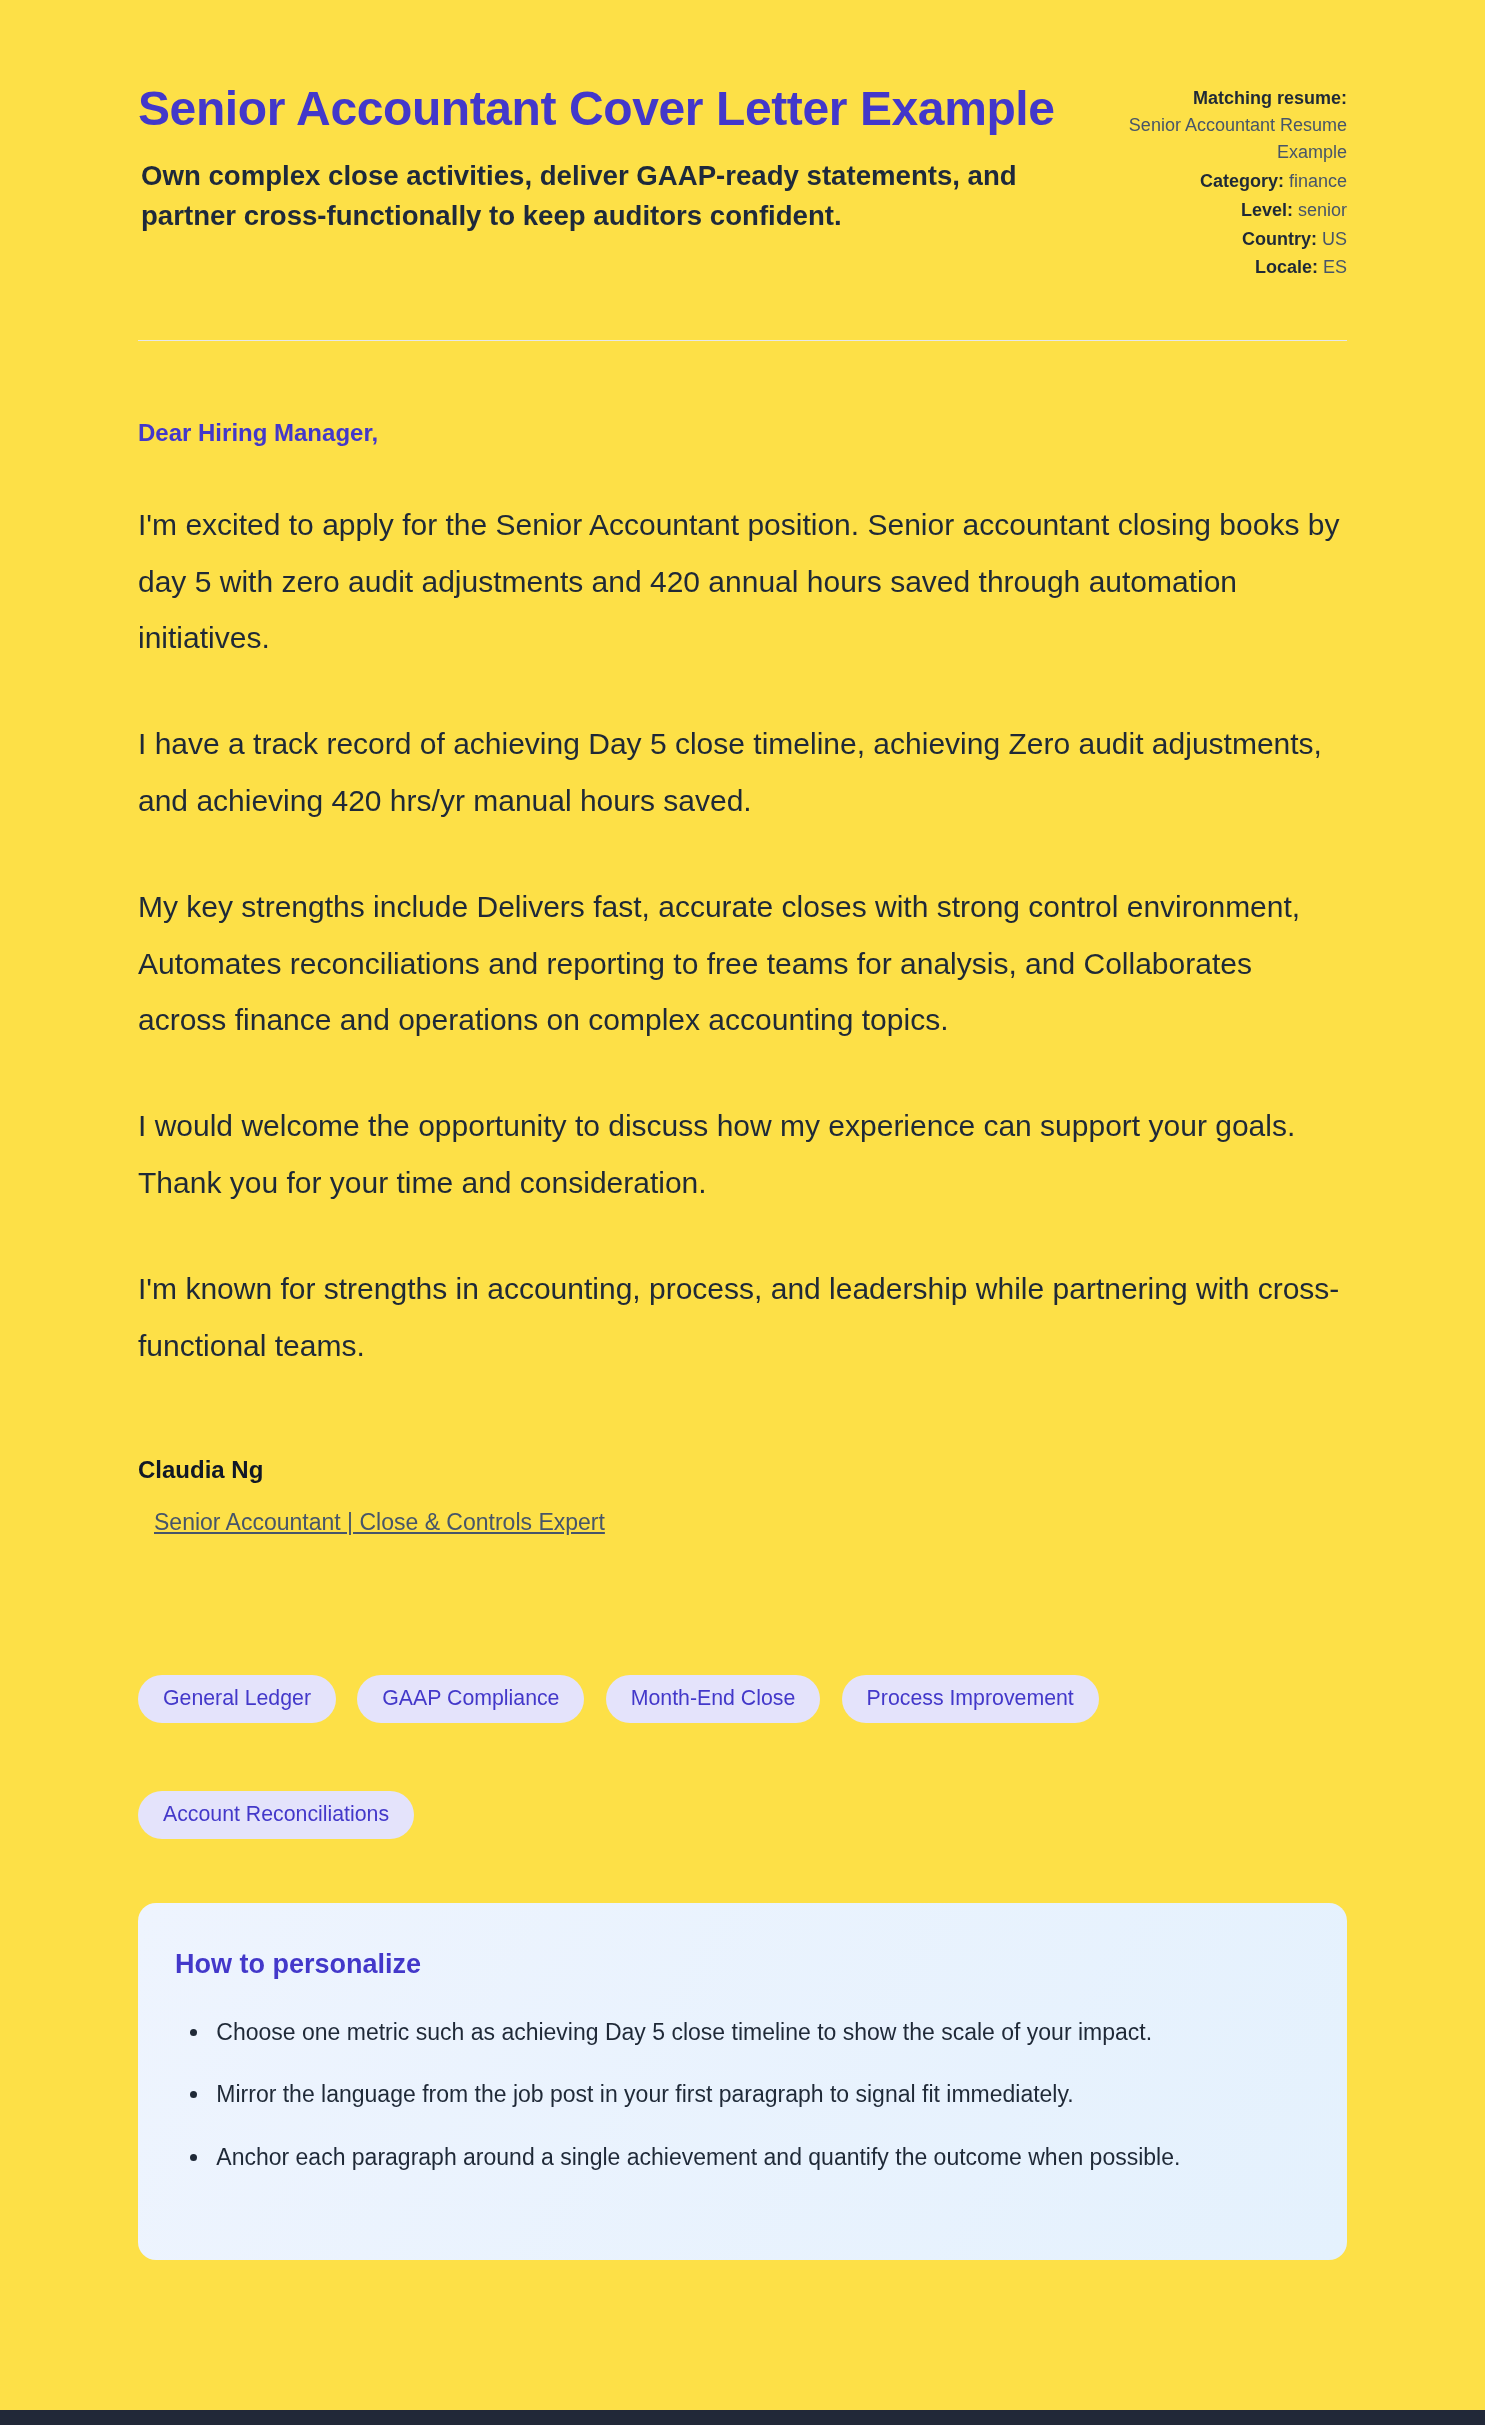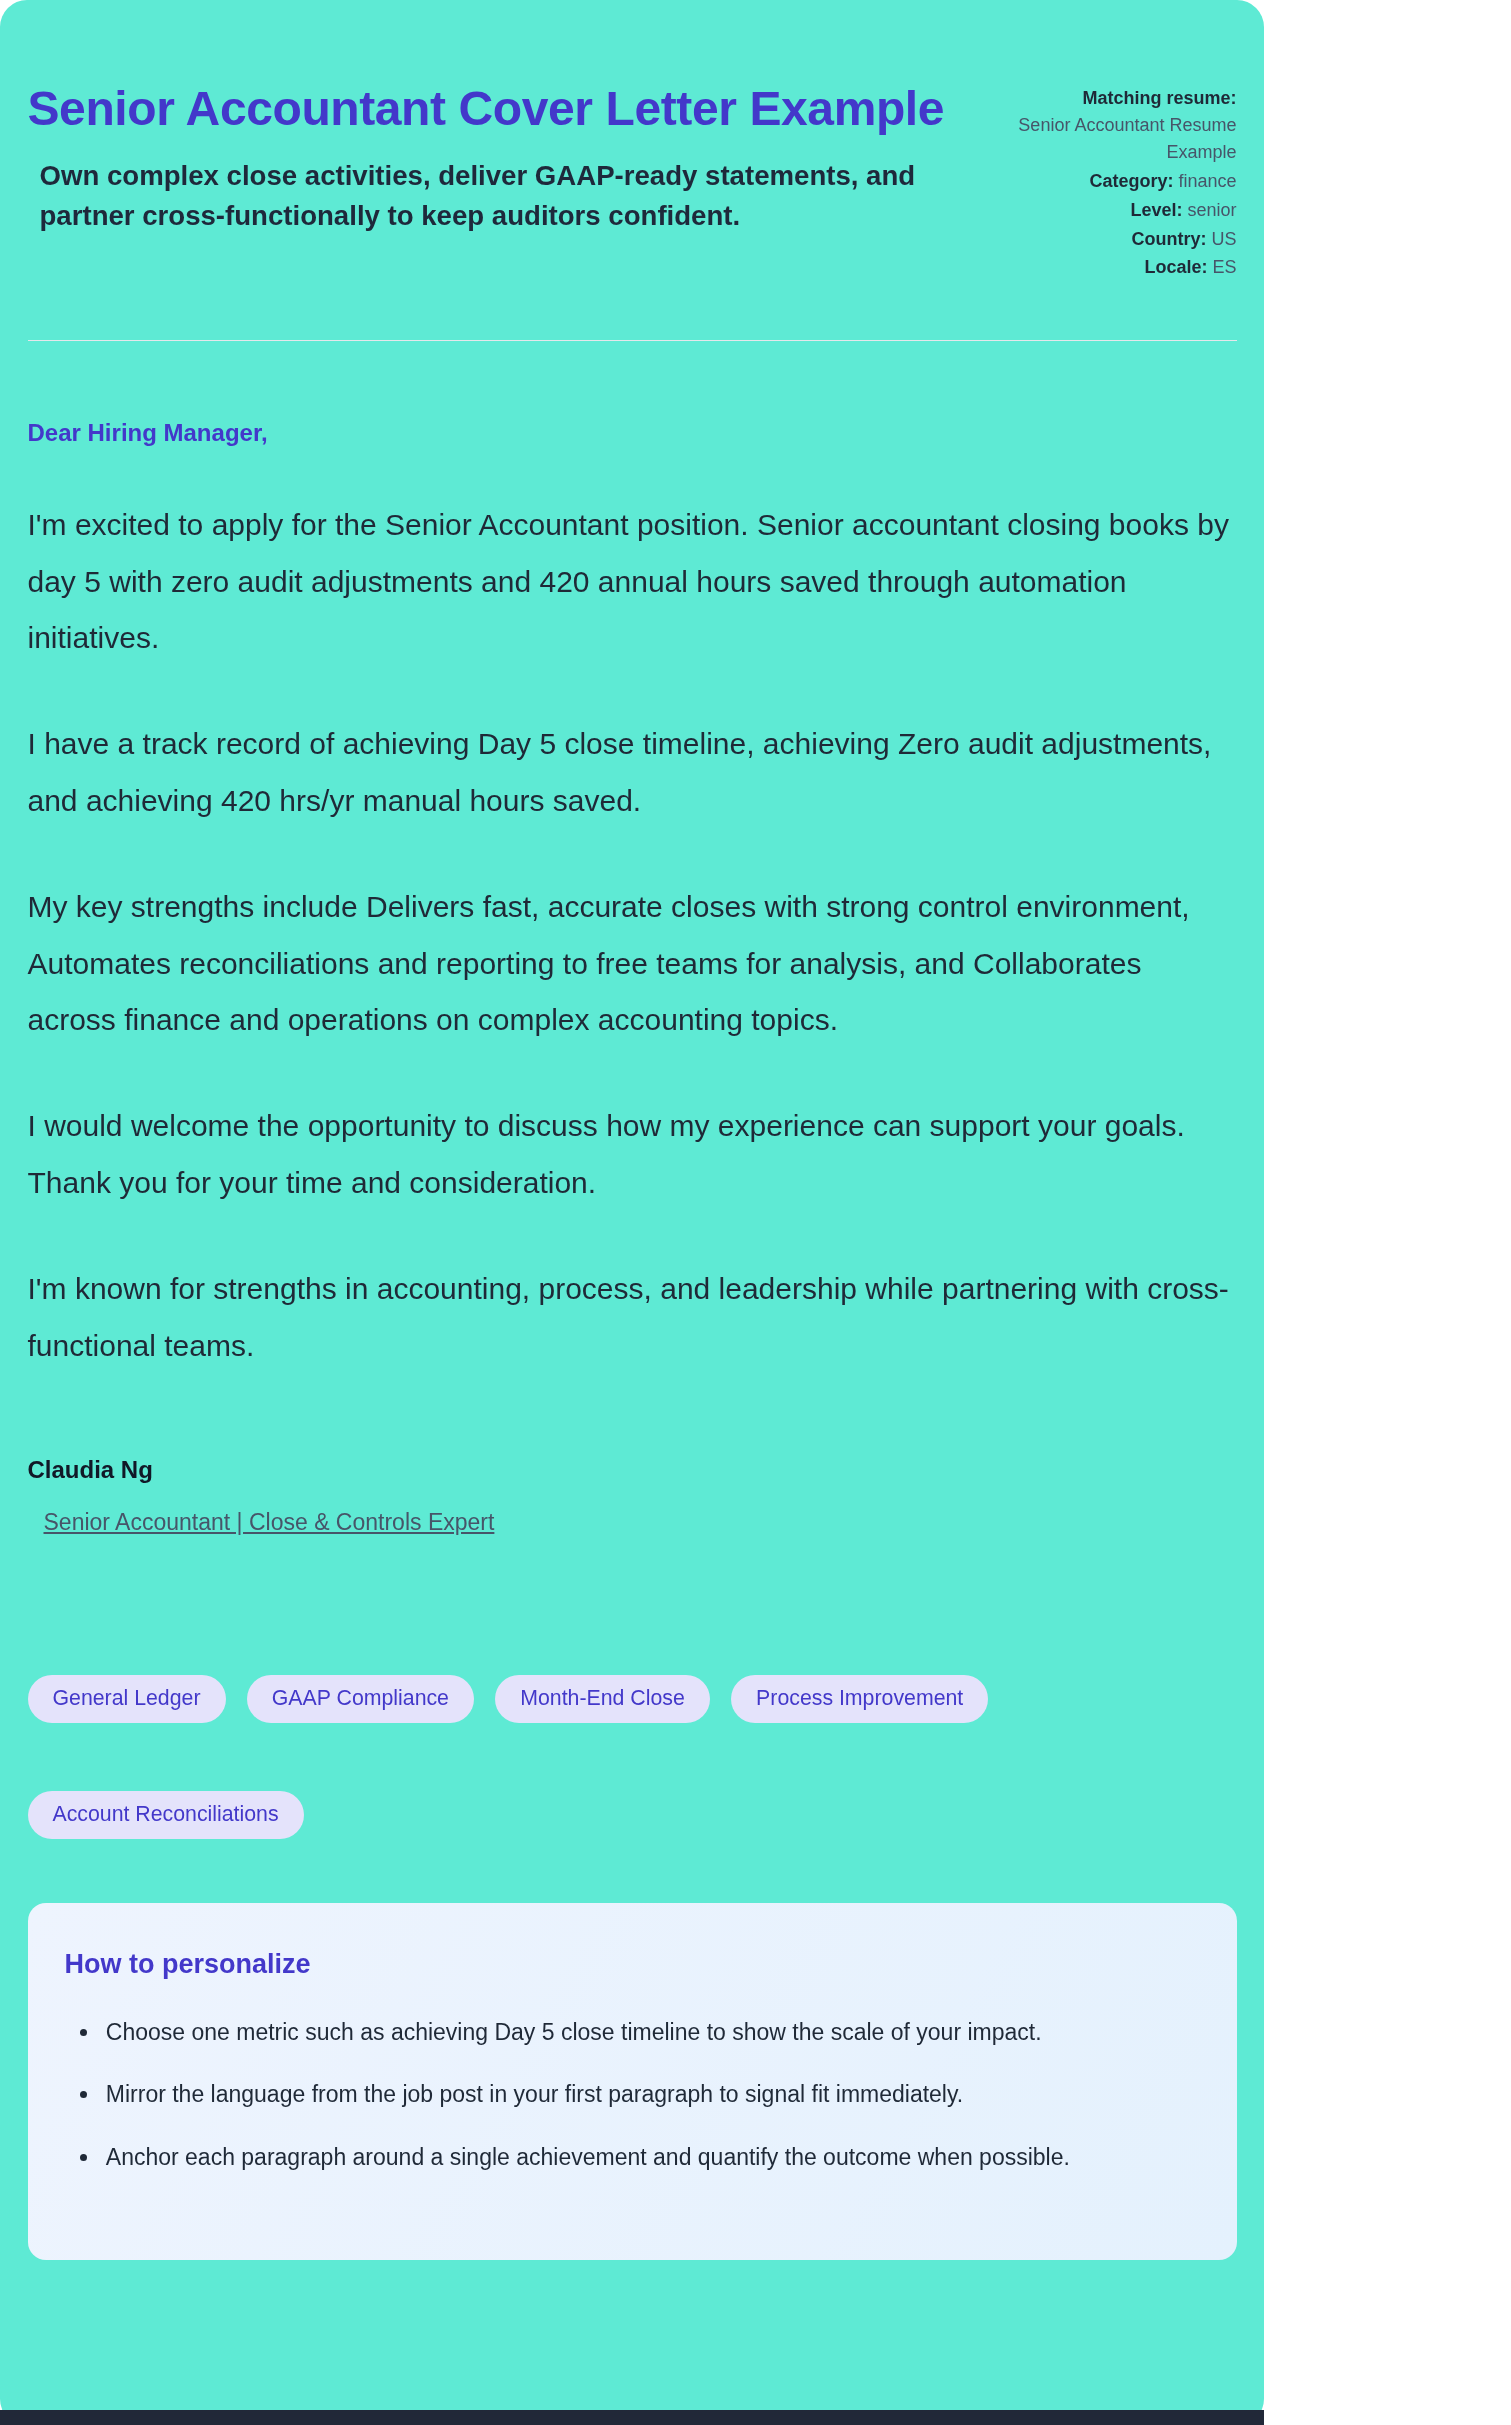--- a/index.html
+++ b/index.html
@@ -3,26 +3,25 @@
 <meta charset="utf-8">
 <style>
   * { box-sizing: border-box; }
   html, body { margin: 0; padding: 0; background: #ffffff; }
   body {
     width: 1512px;
     font-family: "Liberation Sans", "DejaVu Sans", sans-serif;
     color: #1f2937;
   }
   .page {
-    width: 1264px;
+    width: 1485px;
     min-height: 2426px;
     display: flex;
     flex-direction: column;
-    background: #5eead4;
-    border-radius: 27px;
+    background: #fde047;
   }
   .container {
     width: 1209px;
     margin: 0 auto;
     padding-top: 80px;
     flex: 1 0 auto;
   }
 
   
   .header {
@@ -34,21 +33,21 @@
   .header-left { max-width: 925px; }
   .page-title {
     margin: 0 0 18px 0;
     font-size: 48px;
     line-height: 1.2;
     font-weight: 800;
     color: #4338ca;
     letter-spacing: -0.4px;
   }
   .page-subtitle {
-    margin: 12px;
+    margin: 3px;
     font-size: 27.6px;
     line-height: 1.45;
     font-weight: 700;
     color: #1e293b;
   }
   .meta {
     width: 231px;
     flex: 0 0 auto;
     text-align: right;
     font-size: 18px;

